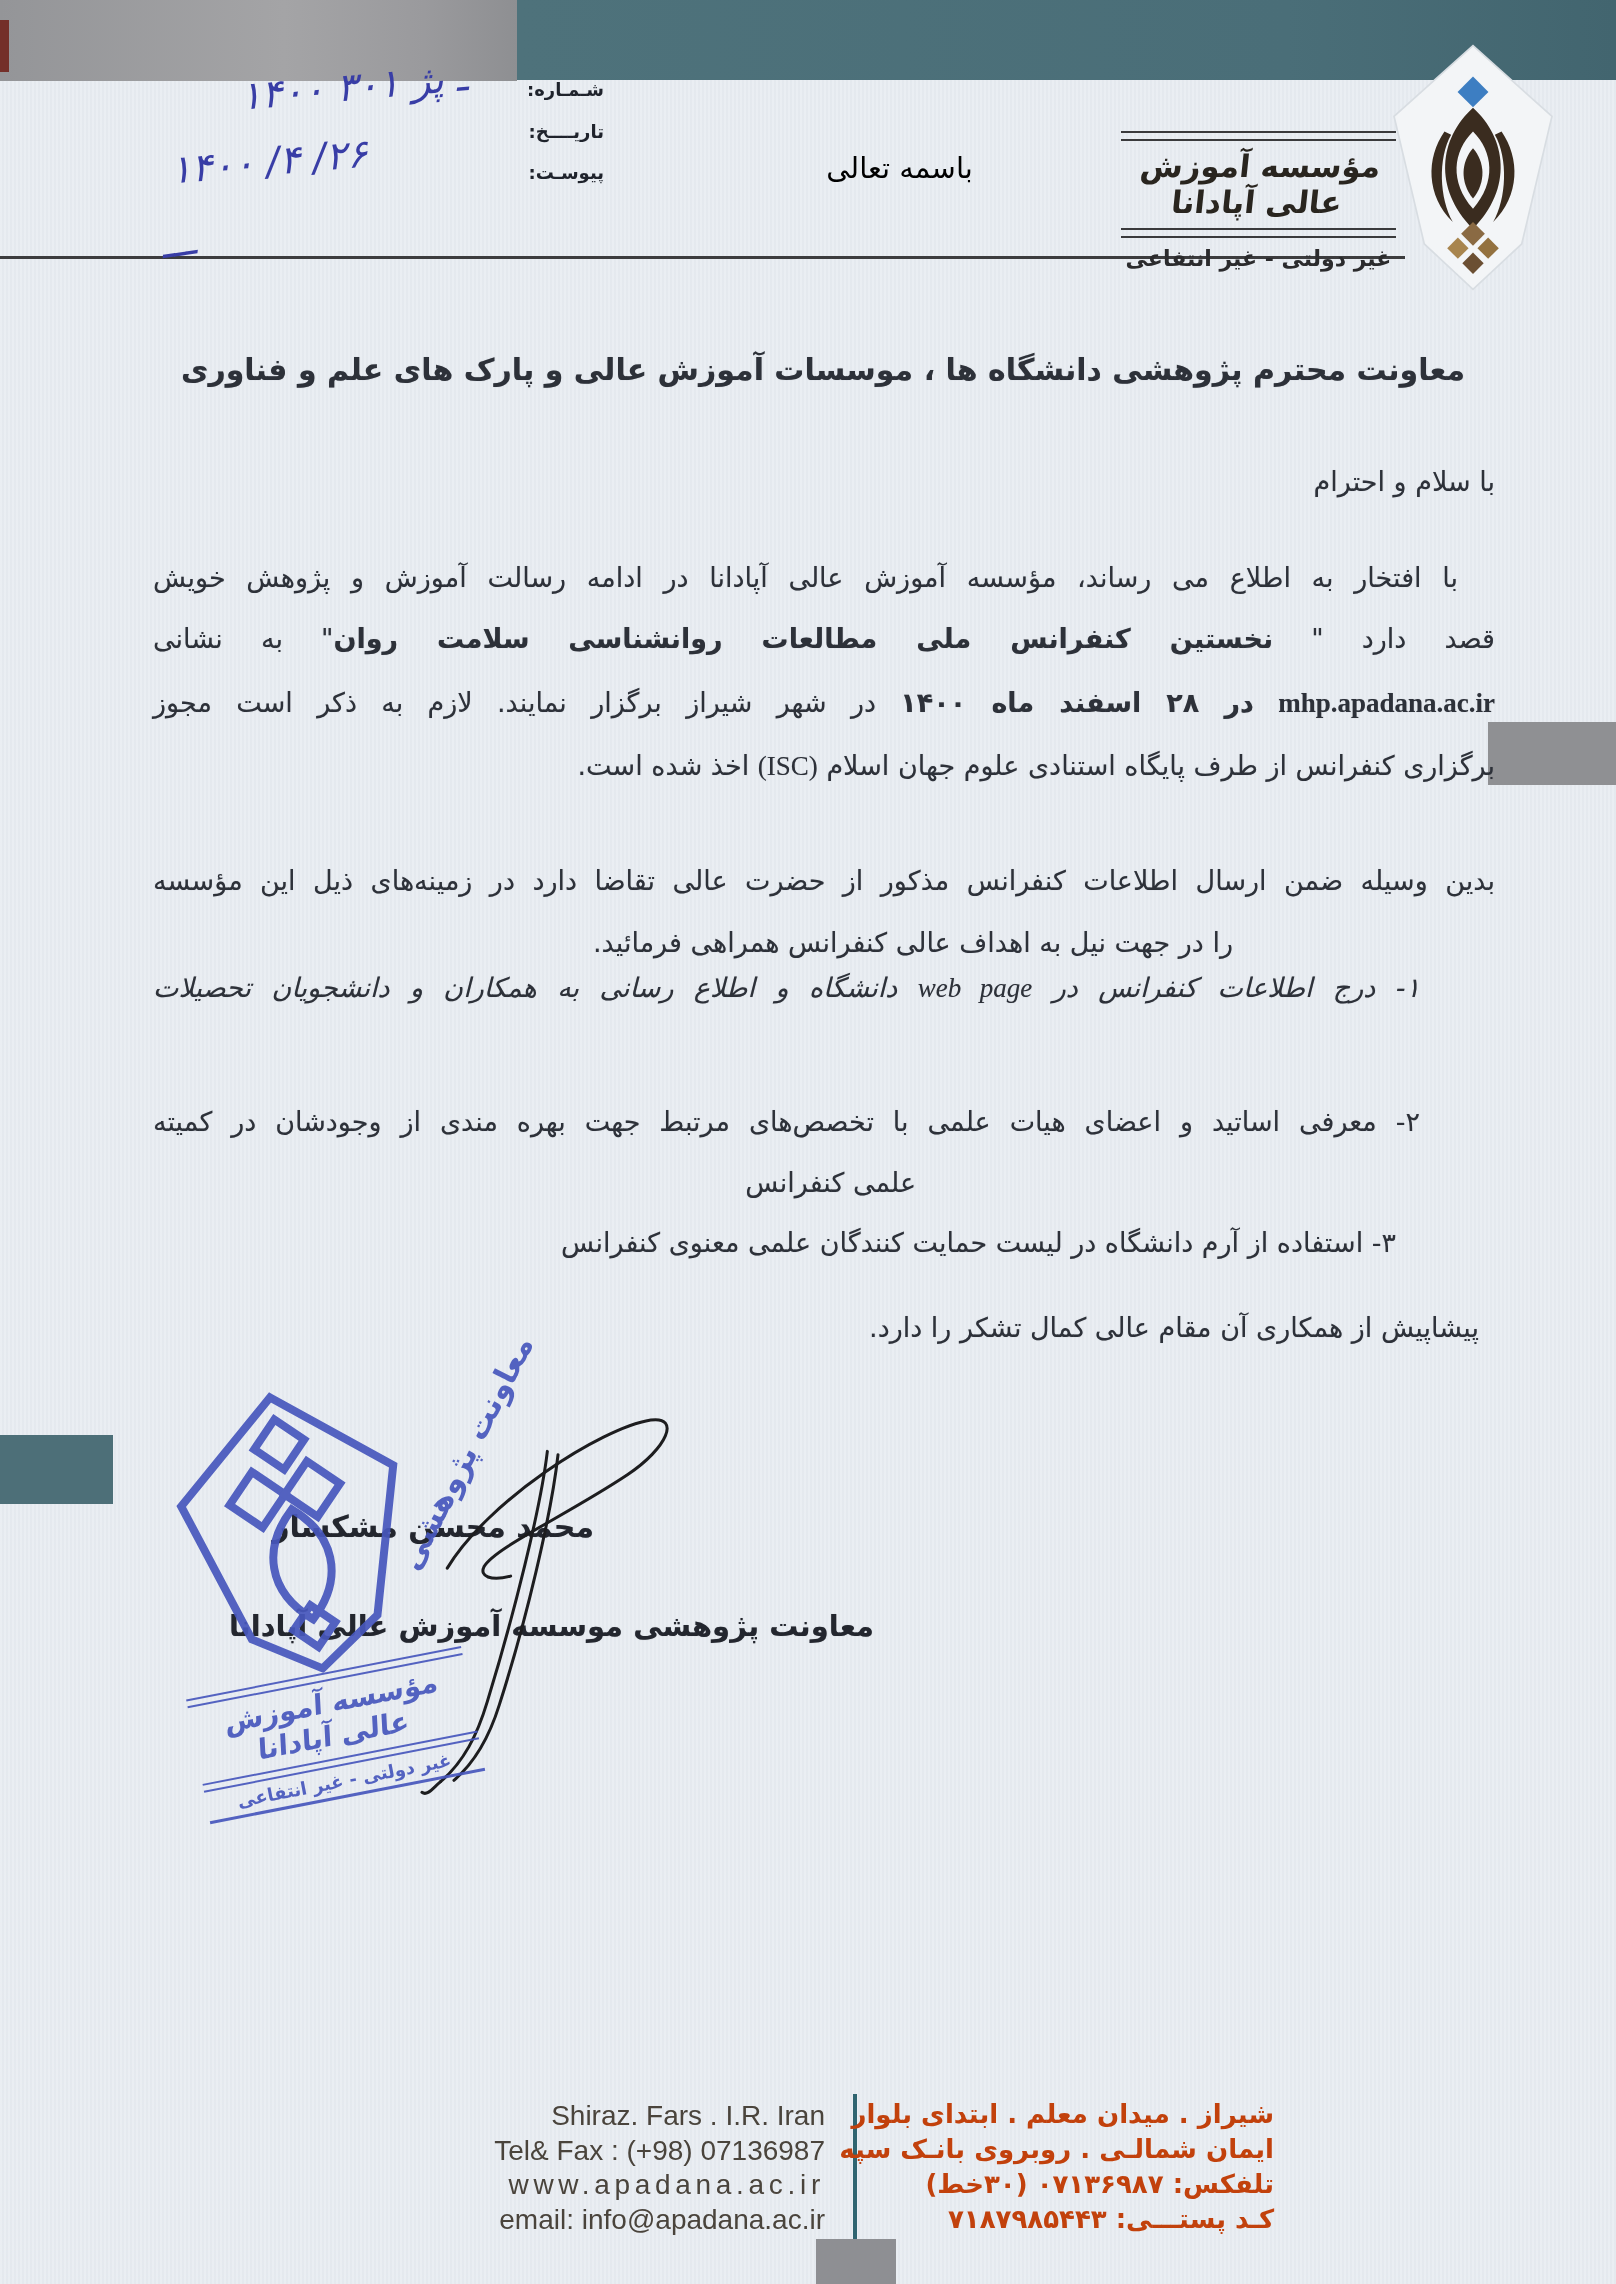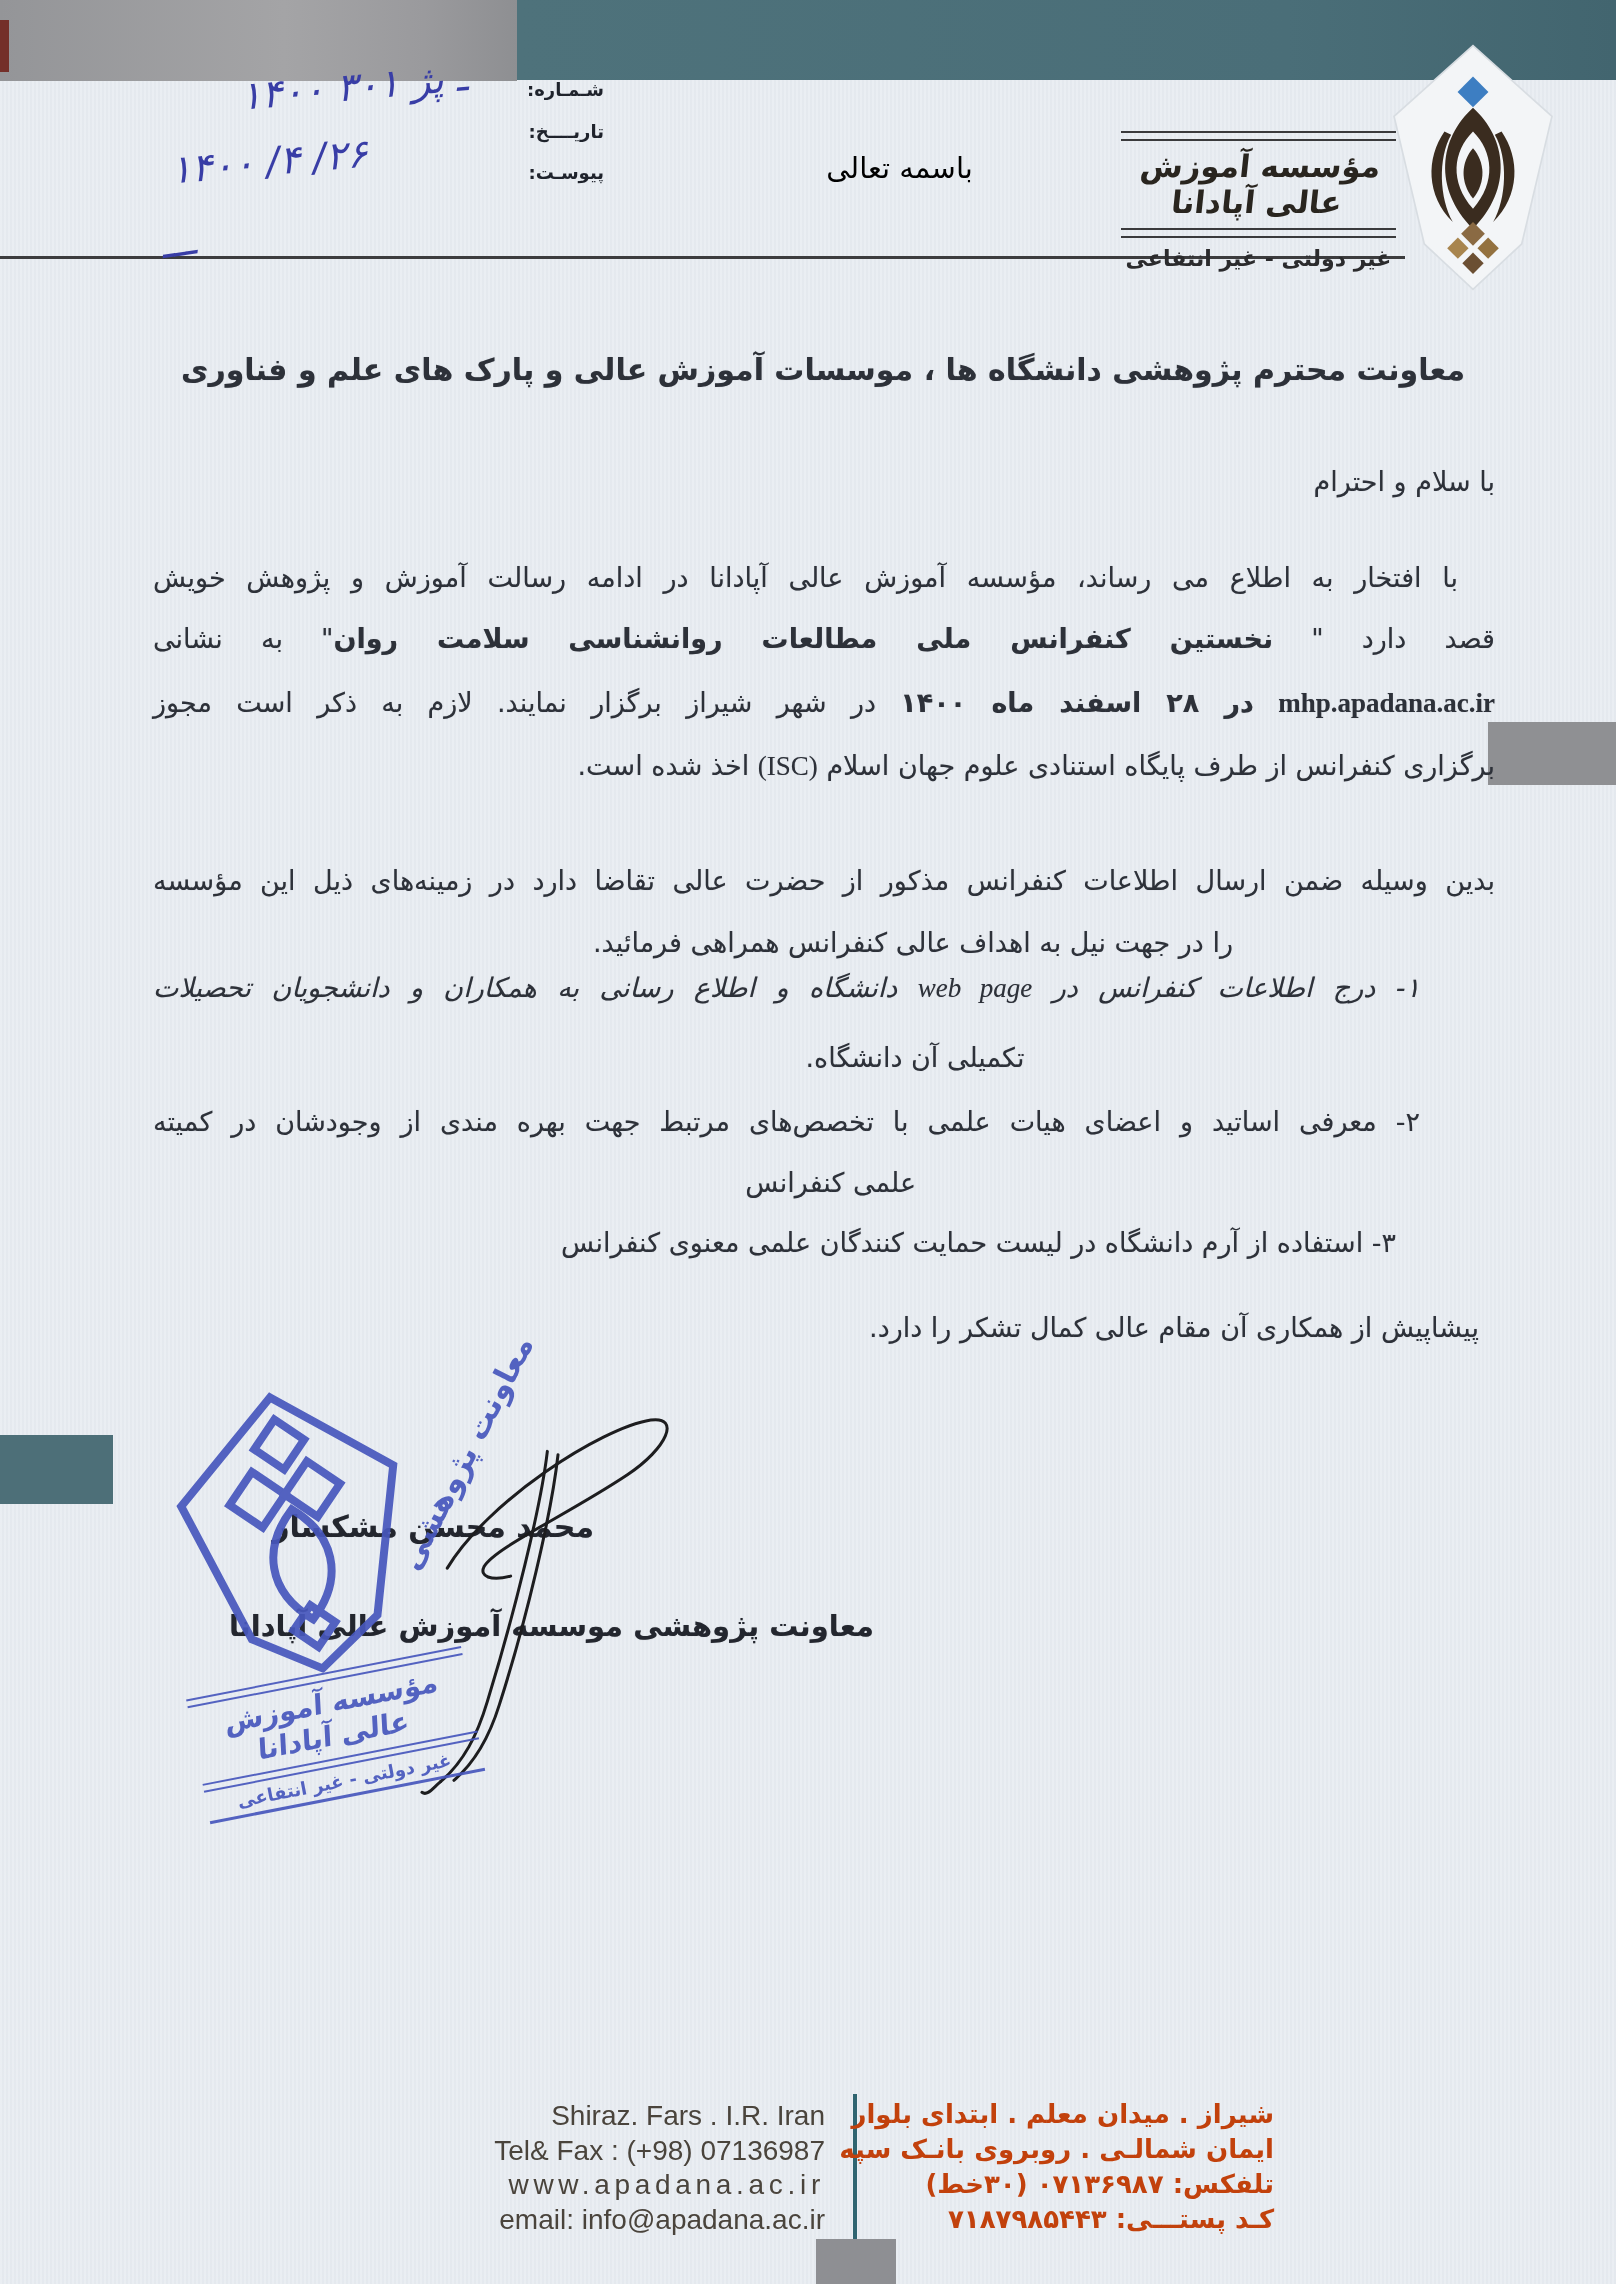--- a/index.html
+++ b/index.html
@@ -131,21 +131,20 @@
 <div id="letter-body">
     <div class="lline heading ral" style="top: 348px; right: 30px;"><b>معاونت محترم پژوهشی دانشگاه ها ، موسسات آموزش عالی و پارک های علم و فناوری</b></div>
     <div class="lline ral" style="top: 462px;"><span>با سلام و احترام</span></div>
     <div class="lline jst" style="top: 558px; padding-right: 37px;"><span>با افتخار به اطلاع می رساند، مؤسسه آموزش عالی آپادانا در ادامه رسالت آموزش و پژوهش خویش</span></div>
     <div class="lline jst" style="top: 619px;"><span>قصد دارد " </span><b>نخستین کنفرانس ملی مطالعات روانشناسی سلامت روان</b><span>" به  نشانی</span></div>
     <div class="lline jst" style="top: 683px;"><b dir="ltr" style="font-family: &quot;Liberation Serif&quot;, &quot;DejaVu Serif&quot;, serif;">mhp.apadana.ac.ir</b><span> </span><b>در ۲۸ اسفند ماه ۱۴۰۰</b><span> در شهر شیراز برگزار نمایند. لازم به ذکر است مجوز</span></div>
     <div class="lline ral" style="top: 746px;"><span>برگزاری کنفرانس از طرف پایگاه استنادی علوم جهان اسلام  </span><span dir="ltr" style="font-family: &quot;Liberation Serif&quot;, &quot;DejaVu Serif&quot;, serif;">(ISC)</span><span> اخذ شده است.</span></div>
     <div class="lline jst" style="top: 861px;"><span>بدین وسیله ضمن ارسال اطلاعات کنفرانس مذکور از حضرت عالی تقاضا دارد در زمینه‌های ذیل این مؤسسه</span></div>
     <div class="lline cal" style="top: 923px; transform: translateX(89px);"><span>را در جهت نیل به اهداف عالی کنفرانس همراهی فرمائید.</span></div>
     <div class="lline jst" style="top: 968px; right: 75px; font-style: italic;"><span>۱- درج اطلاعات کنفرانس در </span><span dir="ltr" style="font-family: &quot;Liberation Serif&quot;, &quot;DejaVu Serif&quot;, serif;">web page</span><span> دانشگاه و اطلاع رسانی به همکاران و دانشجویان تحصیلات</span></div>
-    <div class="lline cal" style="top: 1038px; transform: translateX(91px);"><span>تکمیلی آن دانشگاه.</span></div>
     <div class="lline jst" style="top: 1102px; right: 75px;"><span>۲- معرفی اساتید و اعضای هیات علمی با تخصص‌های مرتبط جهت بهره مندی از وجودشان در کمیته</span></div>
     <div class="lline cal" style="top: 1163px; transform: translateX(6.7px);"><span>علمی کنفرانس</span></div>
     <div class="lline ral" style="top: 1223px; right: 99px;"><span>۳- استفاده از آرم دانشگاه در لیست حمایت کنندگان علمی معنوی کنفرانس</span></div>
     <div class="lline ral" style="top: 1308px; right: 16px;"><span>پیشاپیش از همکاری آن مقام عالی کمال تشکر را دارد.</span></div>
   </div>
 
 <div class="sig-name">محمد محسن مشکسار</div>
 <div class="sig-role">معاونت پژوهشی موسسه آموزش عالی آپادانا</div>
 <svg class="sig-svg" width="374" height="427" viewBox="0 0 560 640">
   <g fill="none" stroke="#1d1d1f" stroke-width="4.5" stroke-linecap="round">

